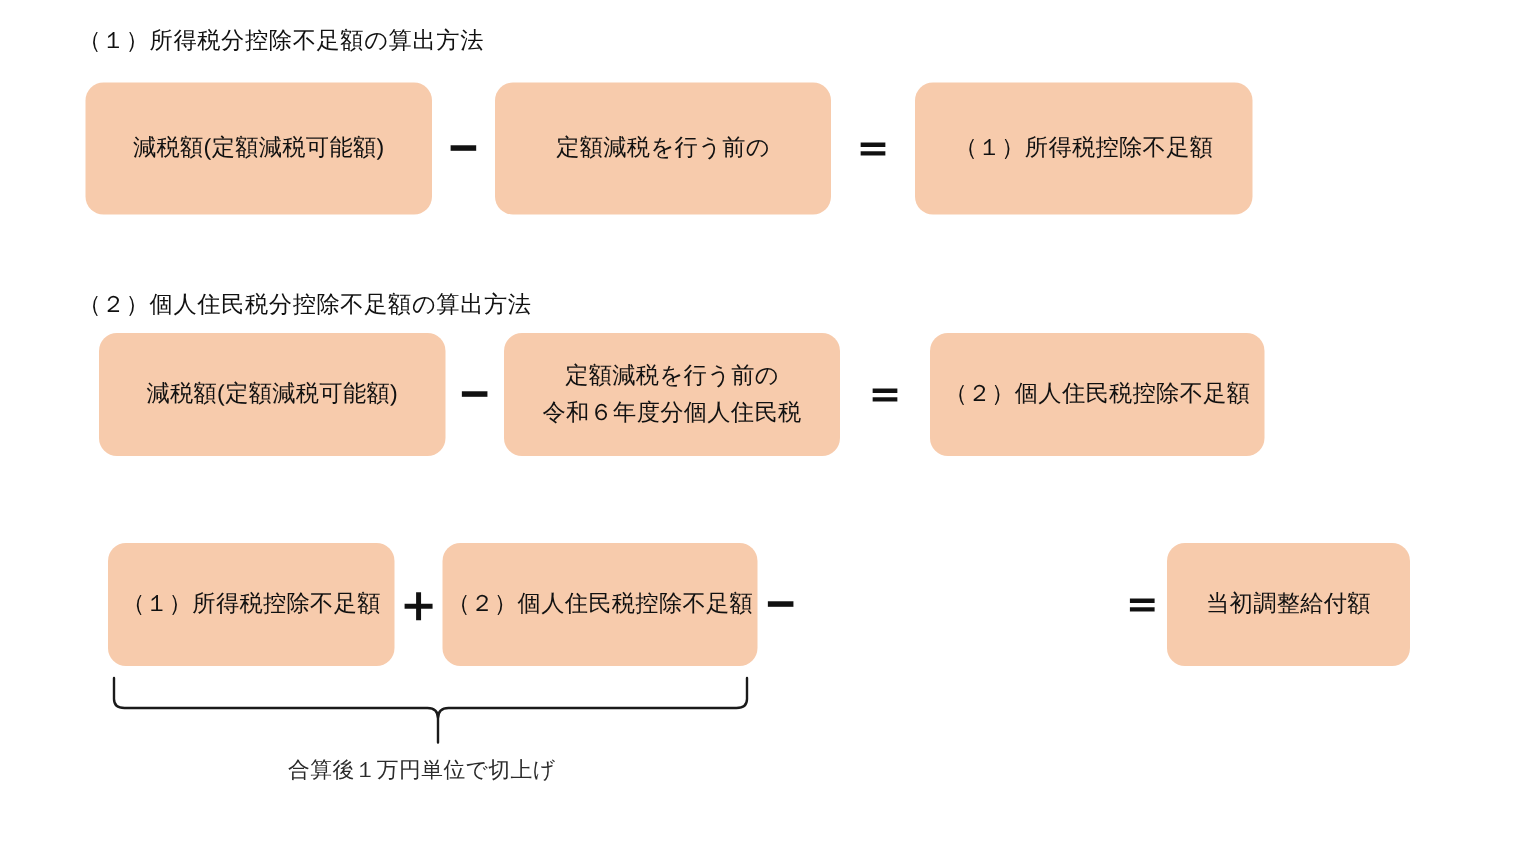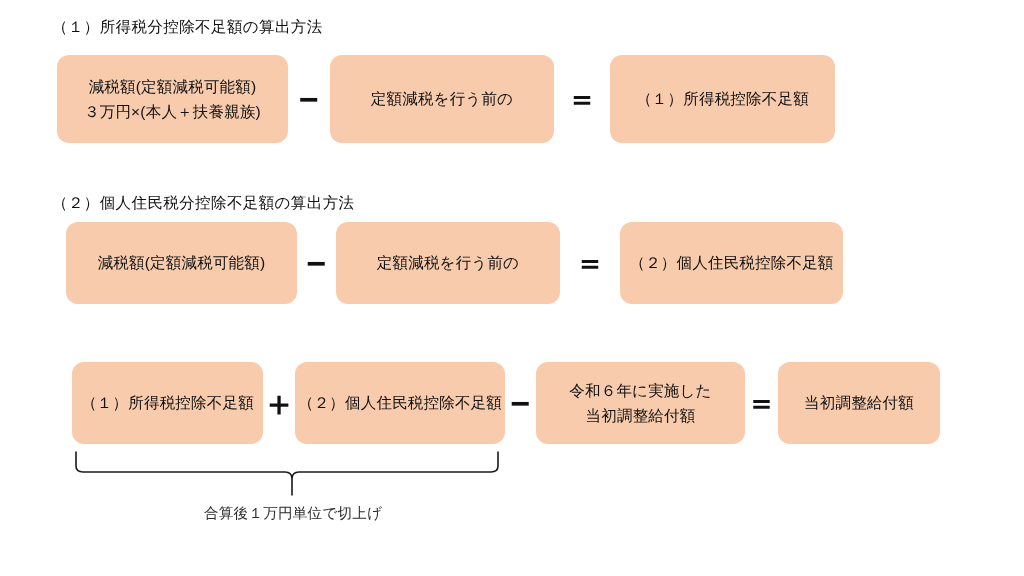--- a/index.html
+++ b/index.html
@@ -83,21 +83,20 @@
 </style>
 </head>
 <body>
 
 <div id="canvas">
 
   <div class="heading" style="left:52px; top:17px;">（１）所得税分控除不足額の算出方法</div>
 
   <div class="box" style="left:57px; top:55px; width:231px; height:88px;">
     <span class="line">減税額(定額減税可能額)</span>
-    <span class="line">３万円×(本人＋扶養親族)</span>
   </div>
 
   <div class="op minus" style="left:288px; top:55px; width:42px; height:88px;">−</div>
 
   <div class="box" style="left:330px; top:55px; width:224px; height:88px;">
     <span class="line">定額減税を行う前の</span>
   </div>
 
   <div class="op equals" style="left:554px; top:55px; width:56px; height:88px;">＝</div>
 
@@ -108,44 +107,41 @@
   <div class="heading" style="left:52px; top:193px;">（２）個人住民税分控除不足額の算出方法</div>
 
   <div class="box" style="left:66px; top:222px; width:231px; height:82px;">
     <span class="line">減税額(定額減税可能額)</span>
   </div>
 
   <div class="op minus" style="left:297px; top:222px; width:39px; height:82px;">−</div>
 
   <div class="box" style="left:336px; top:222px; width:224px; height:82px;">
     <span class="line">定額減税を行う前の</span>
+    <span class="line">令和６年度分個人住民税</span>
   </div>
 
   <div class="op equals" style="left:560px; top:222px; width:60px; height:82px;">＝</div>
 
   <div class="box" style="left:620px; top:222px; width:223px; height:82px;">
     <span class="line">（２）個人住民税控除不足額</span>
   </div>
 
   <div class="box" style="left:72px; top:362px; width:191px; height:82px;">
     <span class="line">（１）所得税控除不足額</span>
   </div>
 
   <div class="op plus" style="left:263px; top:362px; width:32px; height:82px;">＋</div>
 
   <div class="box" style="left:295px; top:362px; width:210px; height:82px;">
     <span class="line">（２）個人住民税控除不足額</span>
   </div>
 
   <div class="op minus" style="left:505px; top:362px; width:31px; height:82px;">−</div>
 
-  <div class="box" style="left:536px; top:362px; width:209px; height:82px;">
-    <span class="line">令和６年に実施した</span>
-    <span class="line">当初調整給付額</span>
-  </div>
 
   <div class="op equals" style="left:745px; top:362px; width:33px; height:82px;">＝</div>
 
   <div class="box" style="left:778px; top:362px; width:162px; height:82px;">
     <span class="line">当初調整給付額</span>
   </div>
 
   <div class="brace-wrap">
     <svg width="470" height="70" viewBox="0 0 470 70">
       <path d="M 16 12
@@ -155,15 +151,15 @@
                Q 232 32 232 39
                L 232 55
                L 232 39
                Q 232 32 239 32
                L 431 32
                Q 438 32 438 26
                L 438 12" fill="none" stroke="#1a1a1a" stroke-width="1.6" stroke-linecap="round" stroke-linejoin="round"></path>
     </svg>
   </div>
 
-  <div class="caption" style="left:204px; top:504px;">合算後１万円単位で切上げ</div>
+  <div class="caption" style="left:192px; top:504px;">合算後１万円単位で切上げ</div>
 
 </div>
 
 </body></html>

